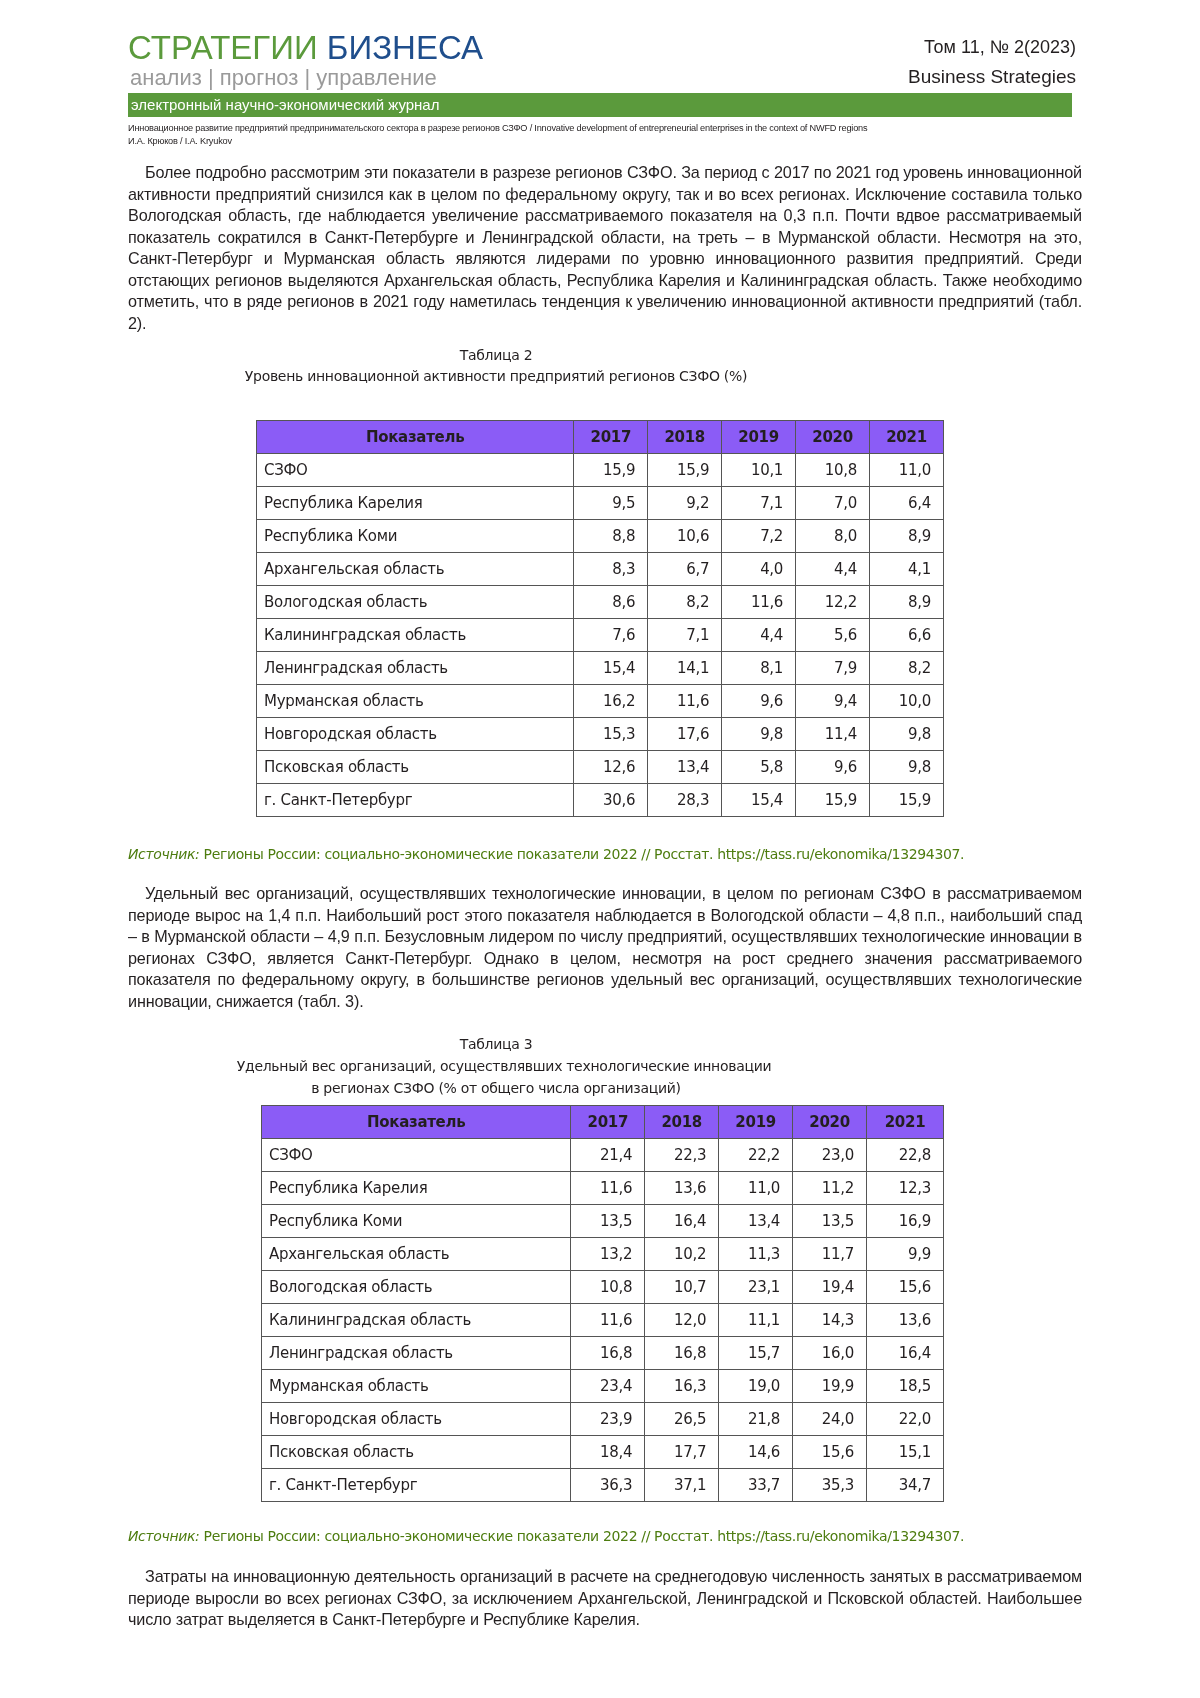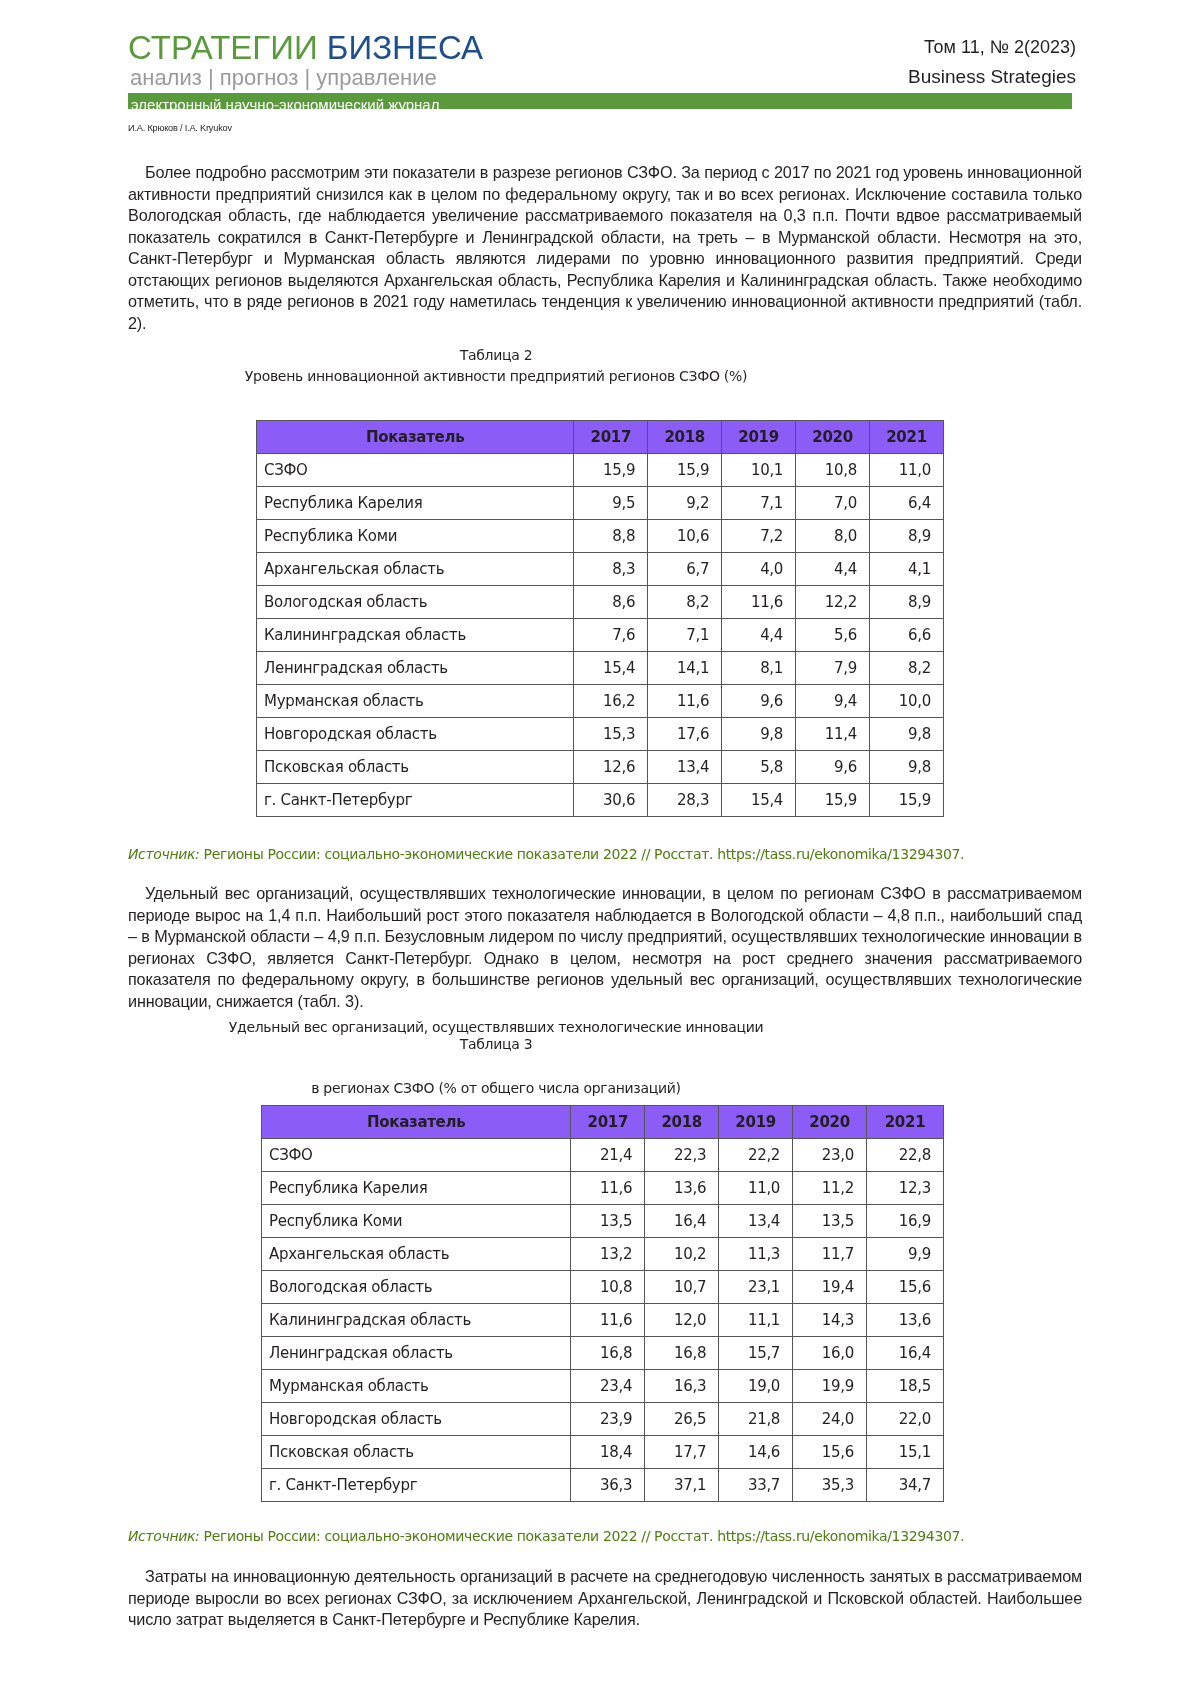--- a/index.html
+++ b/index.html
@@ -3,21 +3,21 @@
 <meta charset="utf-8">
 <style>
   html, body { margin: 0; padding: 0; background: #ffffff; }
   body { width: 1200px; height: 1698px; position: relative; overflow: hidden; color: #231f20; }
   .hdr-title { position: absolute; left: 128px; top: 30px; font-family: "Liberation Sans", sans-serif; font-size: 33px; line-height: 36px; letter-spacing: 0px; }
   .hdr-title .g { color: #5b9a3c; }
   .hdr-title .b { color: #1f4e8c; }
   .hdr-sub { position: absolute; left: 130px; top: 66px; font-family: "Liberation Sans", sans-serif; font-size: 22px; color: #9a9a9a; line-height: 24px; }
   .hdr-vol { position: absolute; right: 124px; top: 37px; font-family: "Liberation Sans", sans-serif; font-size: 18px; color: #231f20; text-align: right; }
   .hdr-bs { position: absolute; right: 124px; top: 66px; font-family: "Liberation Sans", sans-serif; font-size: 19px; color: #231f20; text-align: right; }
-  .band { position: absolute; left: 128px; top: 93px; width: 944px; height: 16px; background: #5b9a3c; color: #fff; font-family: "Liberation Sans", sans-serif; font-size: 15px; line-height: 24px; }
+  .band { position: absolute; left: 128px; top: 93px; width: 944px; height: 24px; background: #5b9a3c; color: #fff; font-family: "Liberation Sans", sans-serif; font-size: 15px; line-height: 24px; }
   .band .l { position: absolute; left: 3px; }
   .band .r { position: absolute; right: 9px; margin-top: 20px; }
   .runhead { position: absolute; left: 128px; top: 122px; font-family: "Liberation Sans", sans-serif; font-size: 9.2px; color: #231f20; line-height: 13px; letter-spacing: -0.2px; }
   .para { position: absolute; left: 128px; width: 954px; font-family: "Liberation Sans", sans-serif; font-size: 16.2px; line-height: 21.5px; text-align: justify; color: #231f20; letter-spacing: -0.15px; }
   .para p { margin: 0; text-indent: 17px; }
   .caption { position: absolute; left: 0; width: 992px; text-align: center; font-family: "DejaVu Sans", sans-serif; font-size: 14px; line-height: 22px; color: #231f20; letter-spacing: -0.3px; }
   table.dt { position: absolute; border-collapse: collapse; font-family: "DejaVu Sans", sans-serif; font-size: 15px; color: #231f20; letter-spacing: -0.3px; }
   table.dt th, table.dt td { border: 1.5px solid #555; padding: 0 8px; height: 32px; }
   table.dt th { background: #8b5cf6; font-weight: bold; text-align: center; }
   table.dt td.name { text-align: left; padding-left: 7px; }
@@ -33,20 +33,21 @@
   <span class="b">БИЗНЕСА</span>
 </div>
 <div class="hdr-sub">анализ | прогноз | управление</div>
 <div class="hdr-vol">Том 11, № 2(2023)</div>
 <div class="hdr-bs">Business Strategies</div>
 <div class="band">
   <span class="l">электронный научно-экономический журнал</span>
   <span class="r">стр 44</span>
 </div>
 <div class="runhead">
+  <div>Инновационное развитие предприятий предпринимательского сектора в разрезе регионов СЗФО / Innovative development of entrepreneurial enterprises in the context of NWFD regions</div>
   <div>И.А. Крюков / I.A. Kryukov</div>
 </div>
 
 <div class="para" style="top:162px;">
   <p>Более подробно рассмотрим эти показатели в разрезе регионов СЗФО. За период с 2017 по 2021 год уровень инновационной активности предприятий снизился как в целом по федеральному округу, так и во всех регионах. Исключение составила только Вологодская область, где наблюдается увеличение рассматриваемого показателя на 0,3 п.п. Почти вдвое рассматриваемый показатель сократился в Санкт-Петербурге и Ленинградской области, на треть – в Мурманской области. Несмотря на это, Санкт-Петербург и Мурманская область являются лидерами по уровню инновационного развития предприятий. Среди отстающих регионов выделяются Архангельская область, Республика Карелия и Калининградская область. Также необходимо отметить, что в ряде регионов в 2021 году наметилась тенденция к увеличению инновационной активности предприятий (табл. 2).</p>
 </div>
 
 <div class="caption" style="top:344px;">Таблица 2</div>
 <div class="caption" style="top:365px;">Уровень инновационной активности предприятий регионов СЗФО (%)</div>
 <table class="dt" id="t2" style="left:256px; top:420px; width:688px;">
@@ -161,21 +162,21 @@
 </table>
 <div class="source" style="top:846px;">
   <i>Источник:</i><span> Регионы России: социально-экономические показатели 2022 // Росстат. https://tass.ru/ekonomika/13294307.</span>
 </div>
 
 <div class="para" style="top:883px;">
   <p>Удельный вес организаций, осуществлявших технологические инновации, в целом по регионам СЗФО в рассматриваемом периоде вырос на 1,4 п.п. Наибольший рост этого показателя наблюдается в Вологодской области – 4,8 п.п., наибольший спад – в Мурманской области – 4,9 п.п. Безусловным лидером по числу предприятий, осуществлявших технологические инновации в регионах СЗФО, является Санкт-Петербург. Однако в целом, несмотря на рост среднего значения рассматриваемого показателя по федеральному округу, в большинстве регионов удельный вес организаций, осуществлявших технологические инновации, снижается (табл. 3).</p>
 </div>
 
 <div class="caption" style="top:1033px;">Таблица 3</div>
-<div class="caption" style="top:1016px;">Удельный вес организаций, осуществлявших технологические инновации</div>
+<div class="caption" style="top:1055px;padding-left:8px;">Удельный вес организаций, осуществлявших технологические инновации</div>
 <div class="caption" style="top:1077px;">в регионах СЗФО (% от общего числа организаций)</div>
 <table class="dt" id="t3" style="left:261px; top:1105px; width:683px;">
   <colgroup>
       <col style="width:310px">
       <col style="width:74px">
       <col style="width:74px">
       <col style="width:74px">
       <col style="width:74px">
       <col style="width:77px">
     </colgroup>

